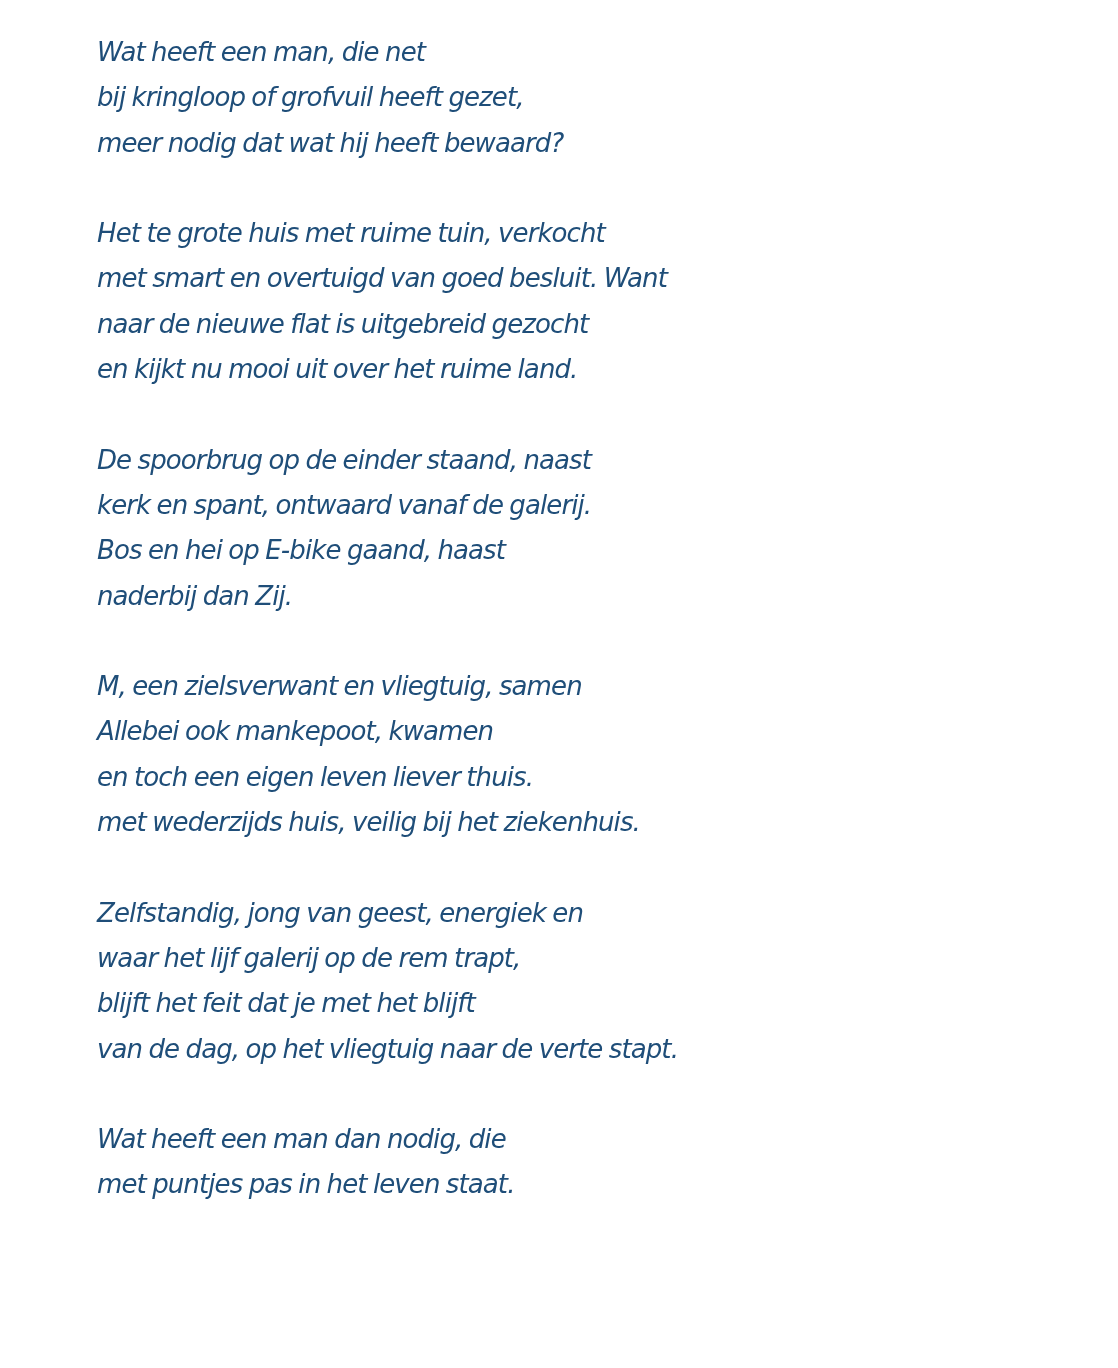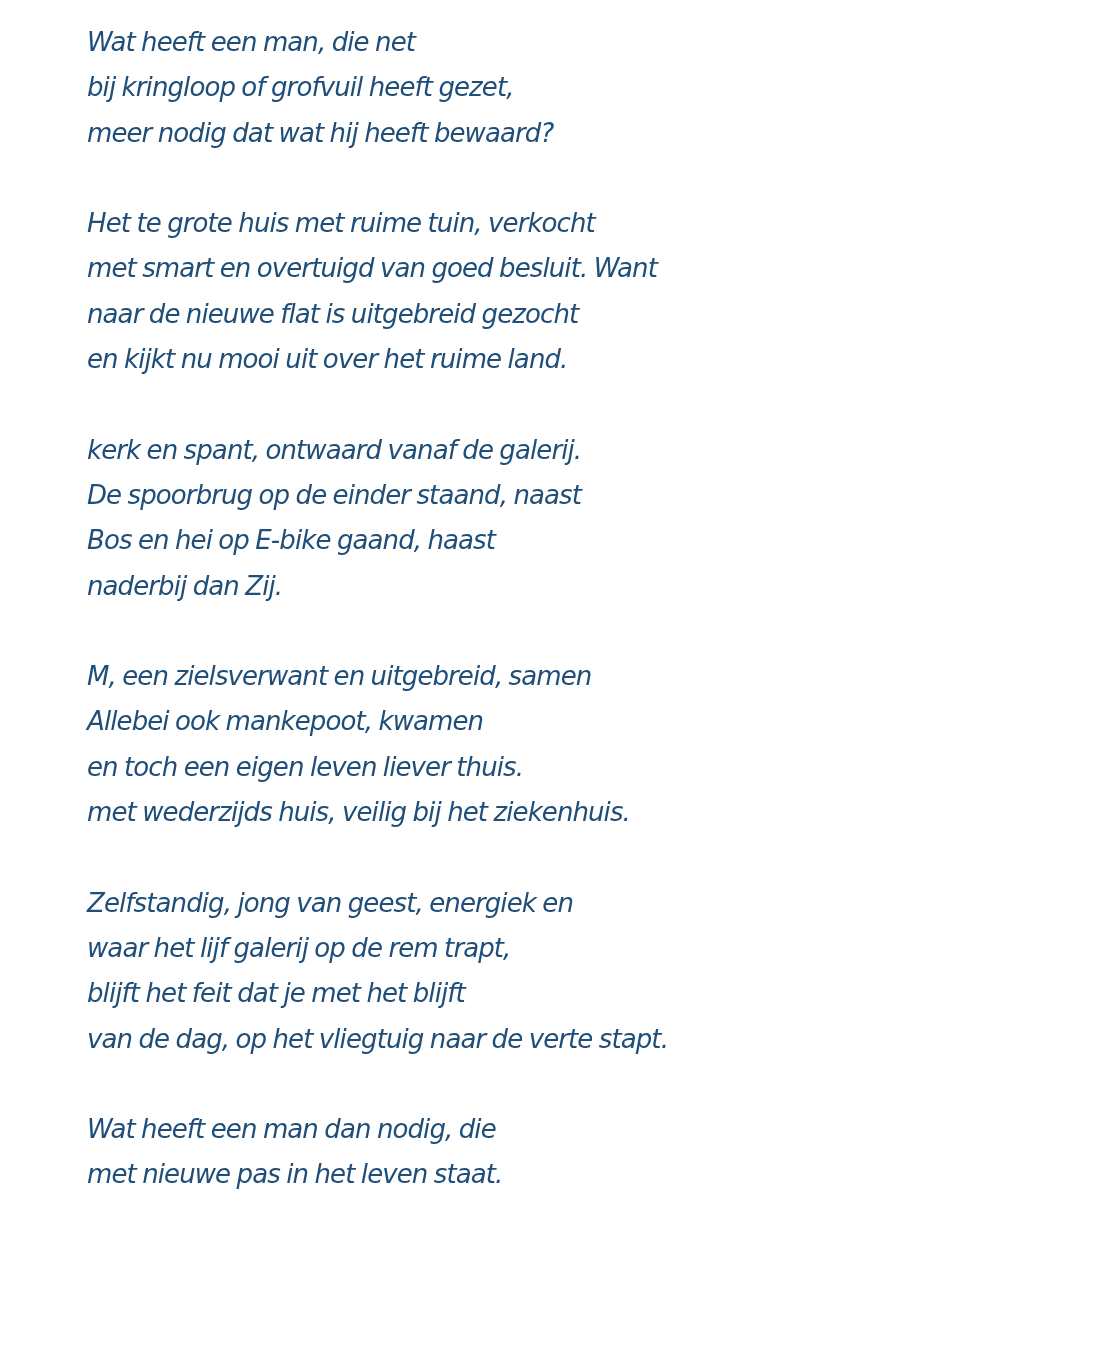--- a/index.html
+++ b/index.html
@@ -18,21 +18,21 @@
       left: 81px;
       top: 14px;
       color: #1f4e79;
       font-family: "DejaVu Sans", sans-serif;
       font-style: italic;
       font-size: 26px;
       letter-spacing: -0.9px;
       word-spacing: -1px;
     }
     .stanza {
-      margin: 6px;
+      margin: 16px;
       padding: 0;
       margin-bottom: 45.3px;
     }
     .line {
       display: block;
       height: 45.3px;
       line-height: 45.3px;
       white-space: nowrap;
     }
   </style>
@@ -45,34 +45,34 @@
     <span class="line">bij kringloop of grofvuil heeft gezet,</span>
     <span class="line">meer nodig dat wat hij heeft bewaard?</span>
   </div>
   <div class="stanza">
     <span class="line">Het te grote huis met ruime tuin, verkocht</span>
     <span class="line">met smart en overtuigd van goed besluit. Want</span>
     <span class="line">naar de nieuwe flat is uitgebreid gezocht</span>
     <span class="line">en kijkt nu mooi uit over het ruime land.</span>
   </div>
   <div class="stanza">
+    <span class="line">De spoorbrug op de einder staand, naast</span>
     <span class="line">kerk en spant, ontwaard vanaf de galerij.</span>
-    <span class="line">De spoorbrug op de einder staand, naast</span>
     <span class="line">Bos en hei op E-bike gaand, haast</span>
     <span class="line">naderbij dan Zij.</span>
   </div>
   <div class="stanza">
-    <span class="line">M, een zielsverwant en uitgebreid, samen</span>
+    <span class="line">M, een zielsverwant en vliegtuig, samen</span>
     <span class="line">Allebei ook mankepoot, kwamen</span>
     <span class="line">en toch een eigen leven liever thuis.</span>
     <span class="line">met wederzijds huis, veilig bij het ziekenhuis.</span>
   </div>
   <div class="stanza">
     <span class="line">Zelfstandig, jong van geest, energiek en</span>
     <span class="line">waar het lijf galerij op de rem trapt,</span>
     <span class="line">blijft het feit dat je met het blijft</span>
     <span class="line">van de dag, op het vliegtuig naar de verte stapt.</span>
   </div>
   <div class="stanza">
     <span class="line">Wat heeft een man dan nodig, die</span>
-    <span class="line">met nieuwe pas in het leven staat.</span>
+    <span class="line">met puntjes pas in het leven staat.</span>
   </div>
 </div>
 
 </body></html>

